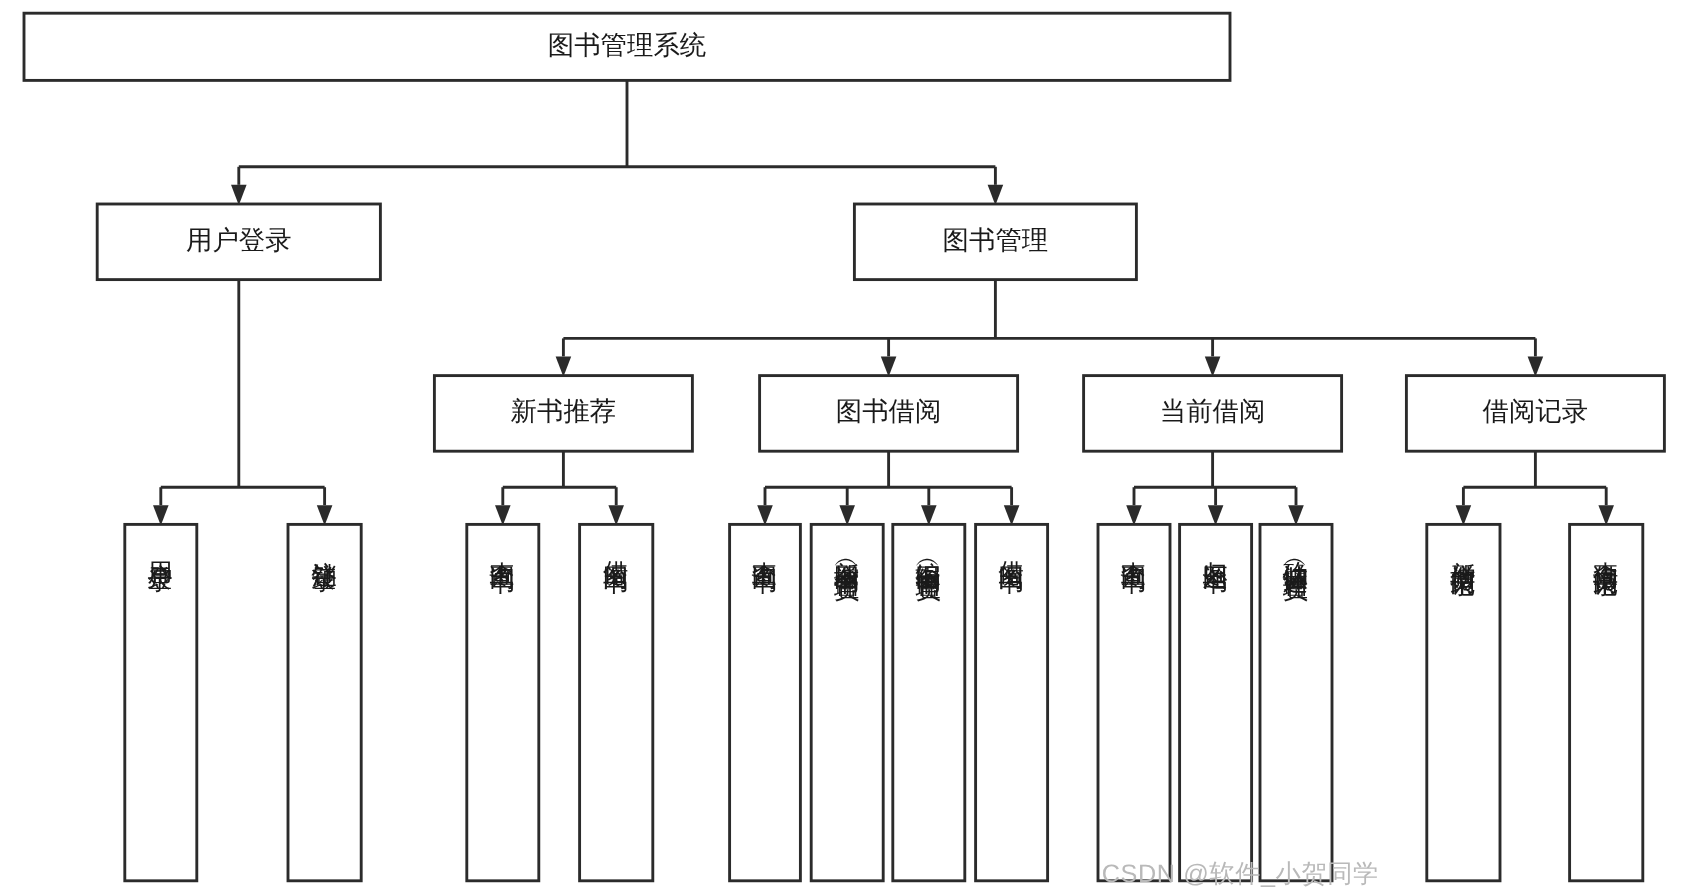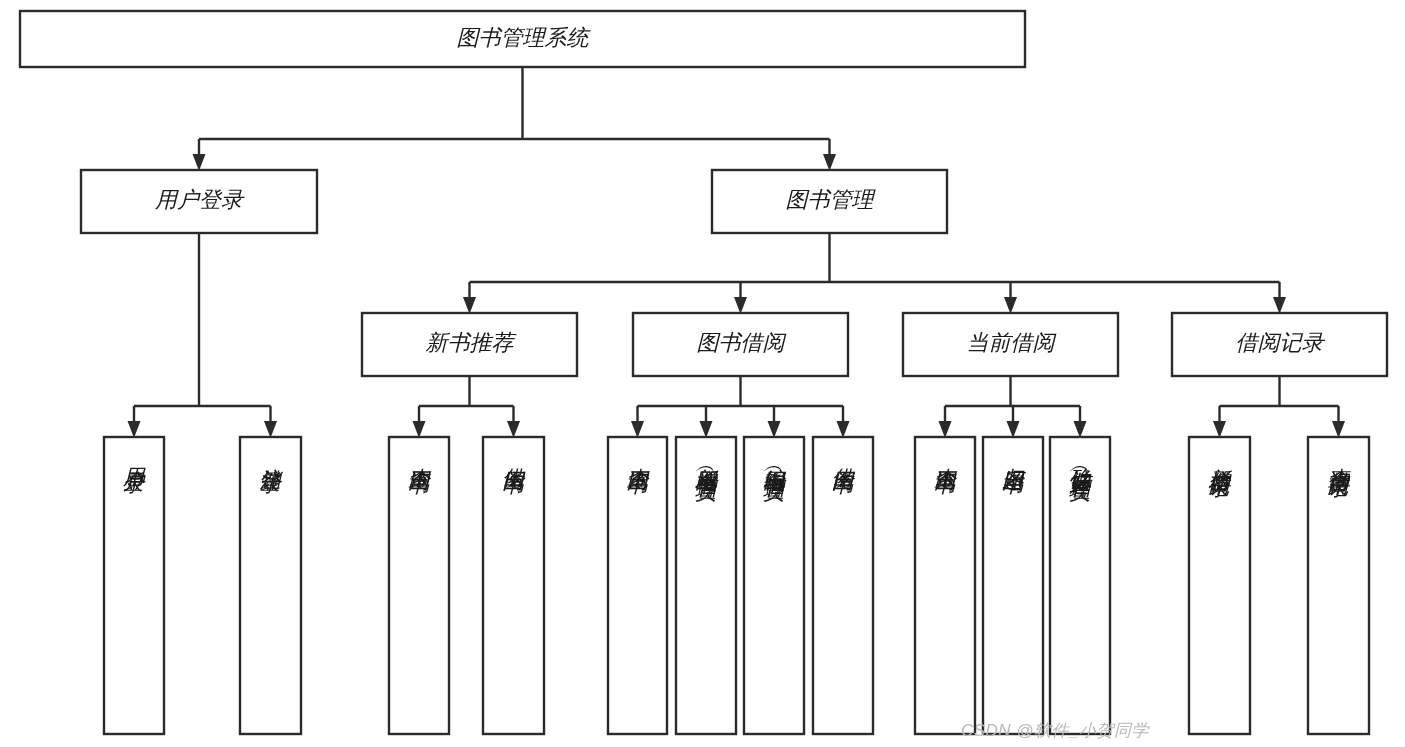--- a/index.html
+++ b/index.html
@@ -13,21 +13,20 @@
     font-family: "Liberation Sans", "DejaVu Sans", sans-serif;
     overflow: hidden;
     position: relative;
   }
   #chart-root {
     position: absolute;
     left: 0;
     top: 0;
     width: 1157px;
     height: 747px;
-    font-style: italic;
   }
   svg.flow {
     display: block;
     width: 1405px;
     height: 747px;
   }
   .node-rect {
     fill: #ffffff;
     stroke: #2b2b2b;
     stroke-width: 2.4;
@@ -55,21 +54,21 @@
   }
   .arrow-head {
     fill: #2b2b2b;
     stroke: none;
   }
   .watermark {
     position: absolute;
     right: 8px;
     bottom: 5px;
     font-family: "Liberation Sans", "DejaVu Sans", sans-serif;
-    font-size: 17px;
+    font-size: 21px;
     color: #b9b9b9;
     white-space: nowrap;
     letter-spacing: 0.5px;
     pointer-events: none;
   }
 </style>
 </head>
 <body>
 
 <div id="chart-root">

